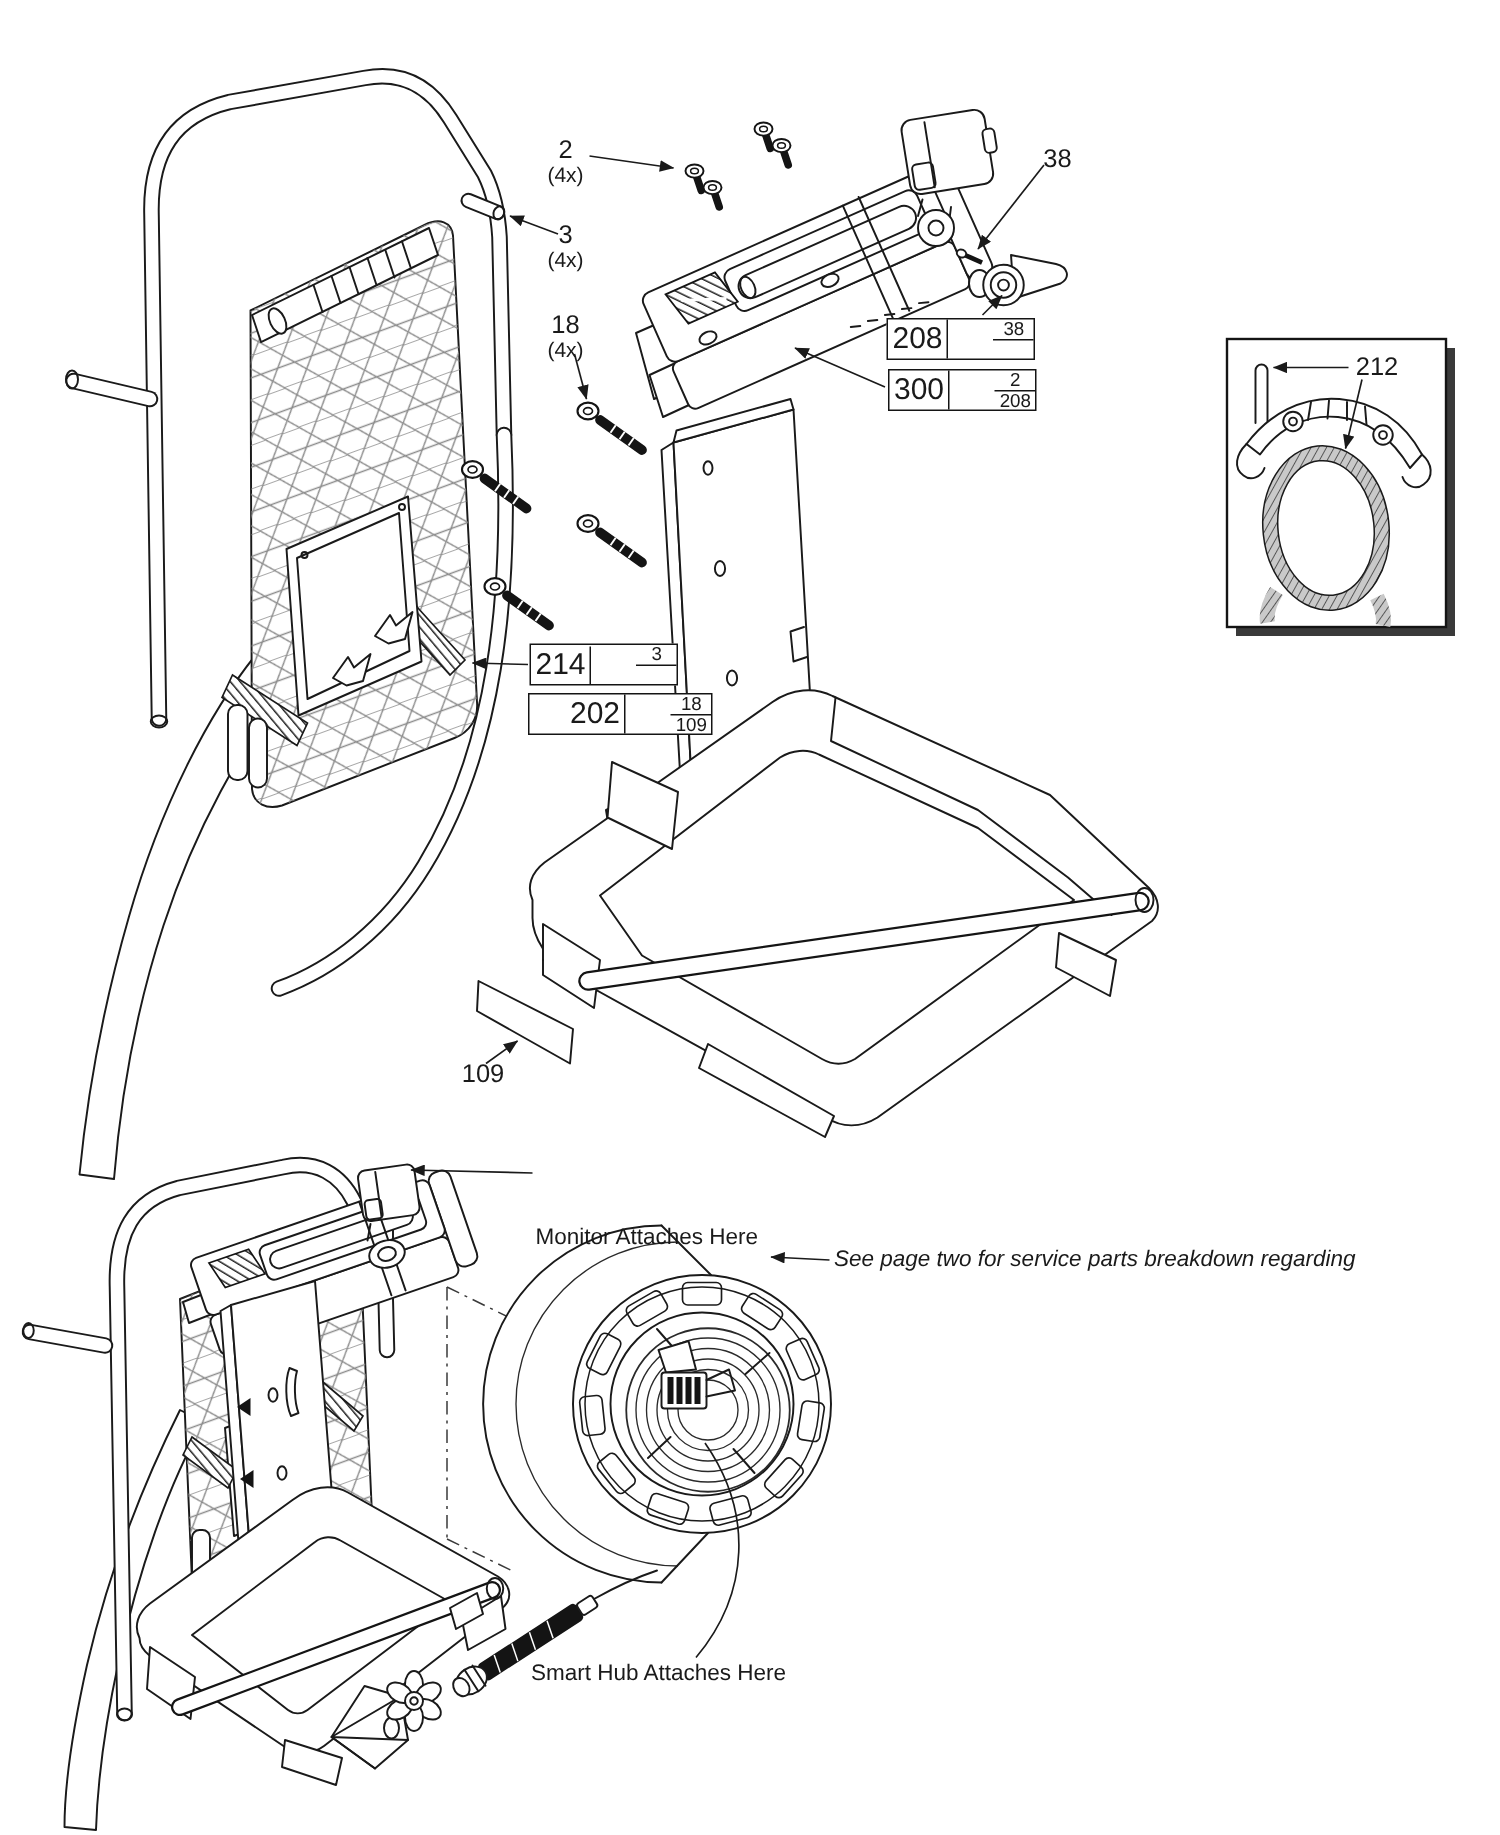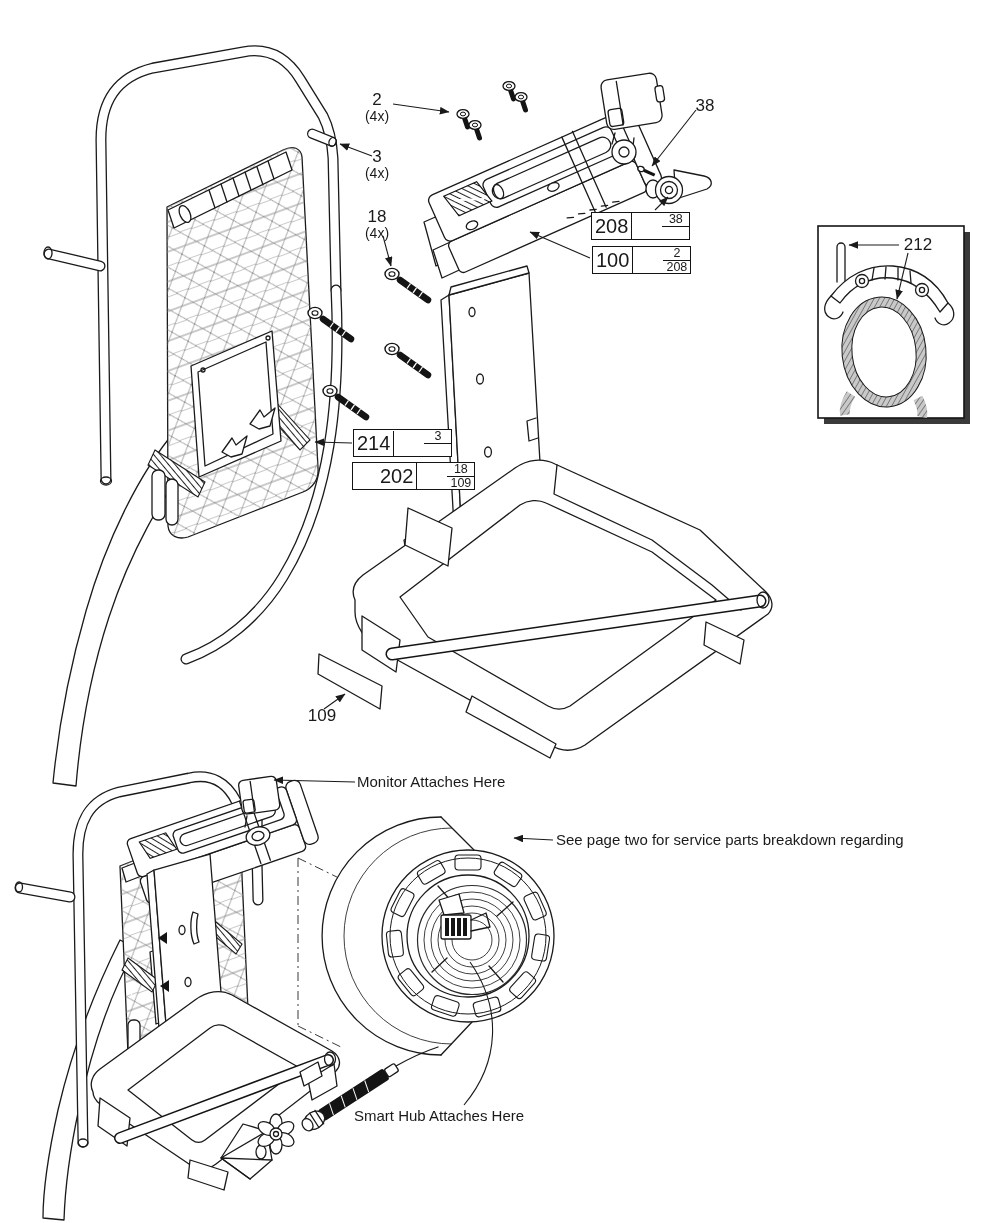--- a/index.html
+++ b/index.html
@@ -407,21 +407,21 @@
 
 <div class="pbox" style="left:591px;top:212px;">
   <div class="main">208</div>
   <div class="sub">
     <div class="st">38</div>
     <div></div>
   </div>
 </div>
 
 <div class="pbox" style="left:592px;top:246px;">
-  <div class="main">100</div>
+  <div class="main">300</div>
   <div class="sub">
     <div class="st">2</div>
     <div>208</div>
   </div>
 </div>
 
 <div class="pbox" style="left:353px;top:429px;align-items:flex-end;">
   <div class="main">214</div>
   <div class="sub">
     <div class="st">3</div>
@@ -430,21 +430,21 @@
 </div>
 
 <div class="pbox" style="left:352px;top:462px;padding-left:24px;">
   <div class="main">202</div>
   <div class="sub">
     <div class="st">18</div>
     <div>109</div>
   </div>
 </div>
 
-<div class="note" style="left:357px;top:773px;">Monitor Attaches Here</div>
-
-<div class="note" style="left:556px;top:831px;">
+<div class="note" style="left:357px;top:816px;">Monitor Attaches Here</div>
+
+<div class="note" style="left:556px;top:831px;font-style:italic;">
   <div>See page two for service parts breakdown regarding</div>
 </div>
 
 <div class="note" style="left:354px;top:1107px;">Smart Hub Attaches Here</div>
 
 </div>
 
 </body></html>

